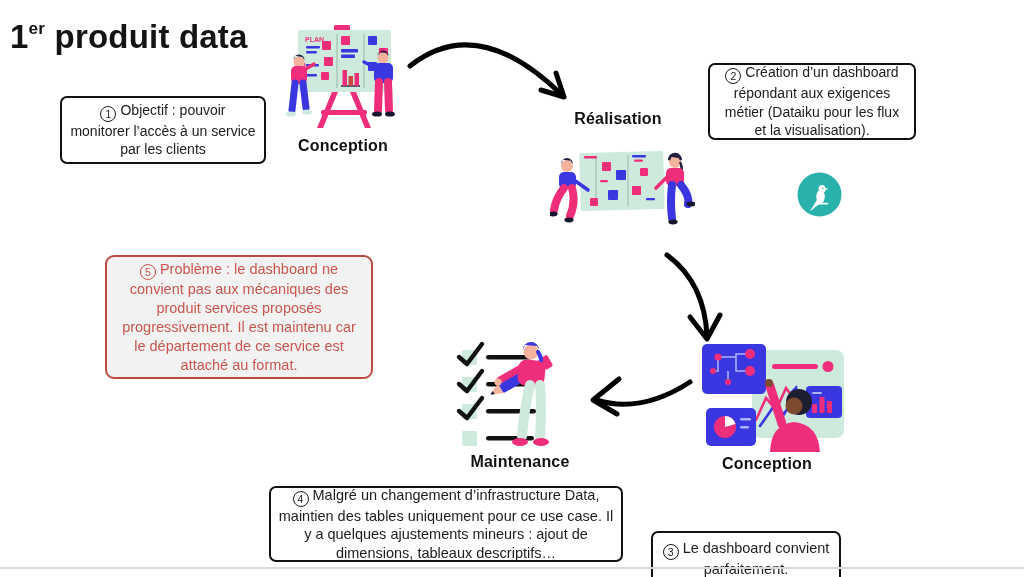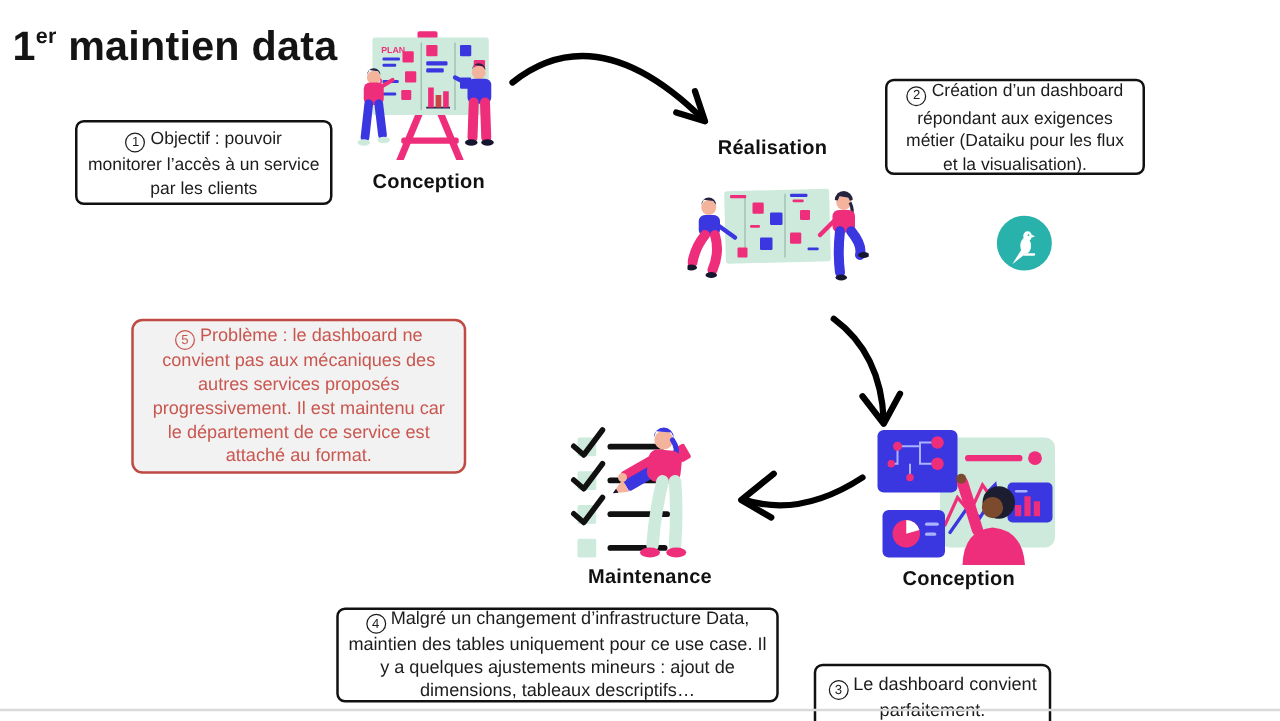--- a/index.html
+++ b/index.html
@@ -59,40 +59,40 @@
   .arrow-2{left:650px;top:245px;}
   .arrow-3{left:583px;top:362px;}
   
   .divider{position:absolute;left:0;top:567px;width:1024px;height:2px;background:#d9d9d9;}
 </style>
 </head>
 <body>
 
 <div id="slide">
 
-  <h1 class="title"><span>1</span><sup>er</sup><span> maintien data</span></h1>
+  <h1 class="title"><span>1</span><sup>er</sup><span> produit data</span></h1>
 
   <div class="note note-1">
     <p><span class="circ">1</span><span>Objectif : pouvoir monitorer l’accès à un service par les clients</span></p>
   </div>
 
   <div class="note note-2">
     <p><span class="circ">2</span><span>Création d’un dashboard répondant aux exigences métier (Dataiku pour les flux et la visualisation).</span></p>
   </div>
 
   <div class="note note-3">
     <p><span class="circ">3</span><span>Le dashboard convient parfaitement.</span></p>
   </div>
 
   <div class="note note-4">
     <p><span class="circ">4</span><span>Malgré un changement d’infrastructure Data, maintien des tables uniquement pour ce use case. Il y a quelques ajustements mineurs : ajout de dimensions, tableaux descriptifs…</span></p>
   </div>
 
   <div class="note note-5">
-    <p><span class="circ">5</span><span>Problème : le dashboard ne convient pas aux mécaniques des autres services proposés progressivement. Il est maintenu car le département de ce service est attaché au format.</span></p>
+    <p><span class="circ">5</span><span>Problème : le dashboard ne convient pas aux mécaniques des produit services proposés progressivement. Il est maintenu car le département de ce service est attaché au format.</span></p>
   </div>
 
   <div class="stage-label lbl-conception">Conception</div>
   <div class="stage-label lbl-realisation">Réalisation</div>
   <div class="stage-label lbl-utilisation">Conception</div>
   <div class="stage-label lbl-maintenance">Maintenance</div>
 
   <svg class="art art-conception" width="120" height="115" viewBox="0 0 120 115">
     <rect x="50" y="1" width="16" height="6" rx="1.5" fill="#ef2e7b"></rect>
     <rect x="14" y="6" width="93" height="62" rx="2" fill="#cdeadd"></rect>

